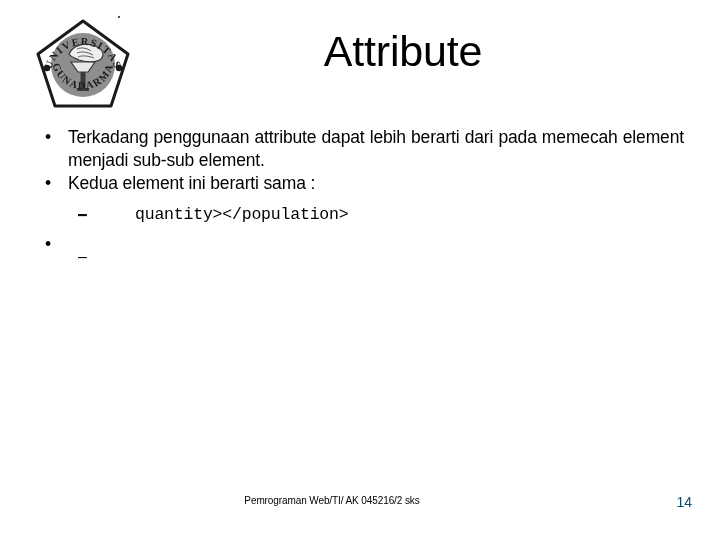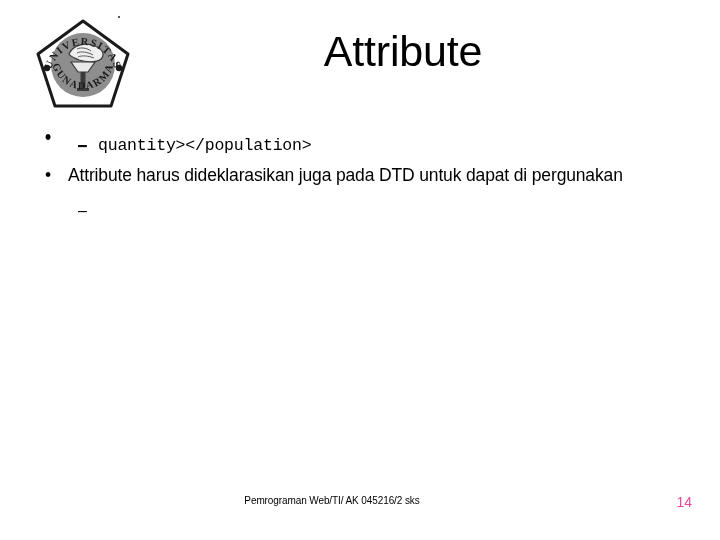--- a/index.html
+++ b/index.html
@@ -92,20 +92,21 @@
   .lvl2 > .marker {
     position: absolute;
     left: 42px;
     top: 0;
     font-family: "Liberation Sans", sans-serif;
     font-size: 16px;
     line-height: 25px;
   }
   .lvl2 .cont {
     display: block;
+    margin-left: 37px;
   }
   .lvl2.indent-more {
     padding-left: 62px;
   }
   .attlist-line {
     display: block;
     padding-left: 4px;
   }
 
   .gap-small { height: 5px; }
@@ -121,21 +122,21 @@
     line-height: 13px;
     color: #000;
     letter-spacing: -0.1px;
   }
   #pagenum {
     position: absolute;
     right: 28px;
     top: 494px;
     font-size: 14px;
     line-height: 16px;
-    color: #ec4899;
+    color: #0c4a6e;
   }
 </style>
 </head>
 <body>
 
 <div id="slide">
 
   <div id="logo">
     <div id="logo-speck"></div>
     <svg width="100" height="92" viewBox="0 0 100 92">
@@ -169,42 +170,43 @@
       </text>
     </svg>
   </div>
 
   <div id="title">Attribute</div>
 
   <div id="body">
 
     <div class="lvl1">
       <span class="marker">•</span>
+      <span>Terkadang penggunaan attribute dapat lebih berarti dari pada memecah element menjadi sub-sub element.</span>
     </div>
 
     <div class="lvl1 nojust">
       <span class="marker">•</span>
+      <span>Kedua element ini berarti sama :</span>
     </div>
 
     <div class="gap-small"></div>
 
     <div class="lvl2">
       <span class="marker">–</span>
     </div>
 
     <div class="lvl2">
       <span class="marker">–</span>
       <span class="cont">quantity&gt;&lt;/population&gt;</span>
     </div>
 
     <div class="gap-small"></div>
 
     <div class="lvl1">
       <span class="marker">•</span>
-      <span>Attribute harus dideklarasikan juga pada DTD untuk dapat di pergunakan</span>
     </div>
 
     <div class="gap-small"></div>
     <div class="gap-small"></div>
 
     <div class="lvl2 indent-more">
       <span class="marker">–</span>
     </div>
 
   </div>

